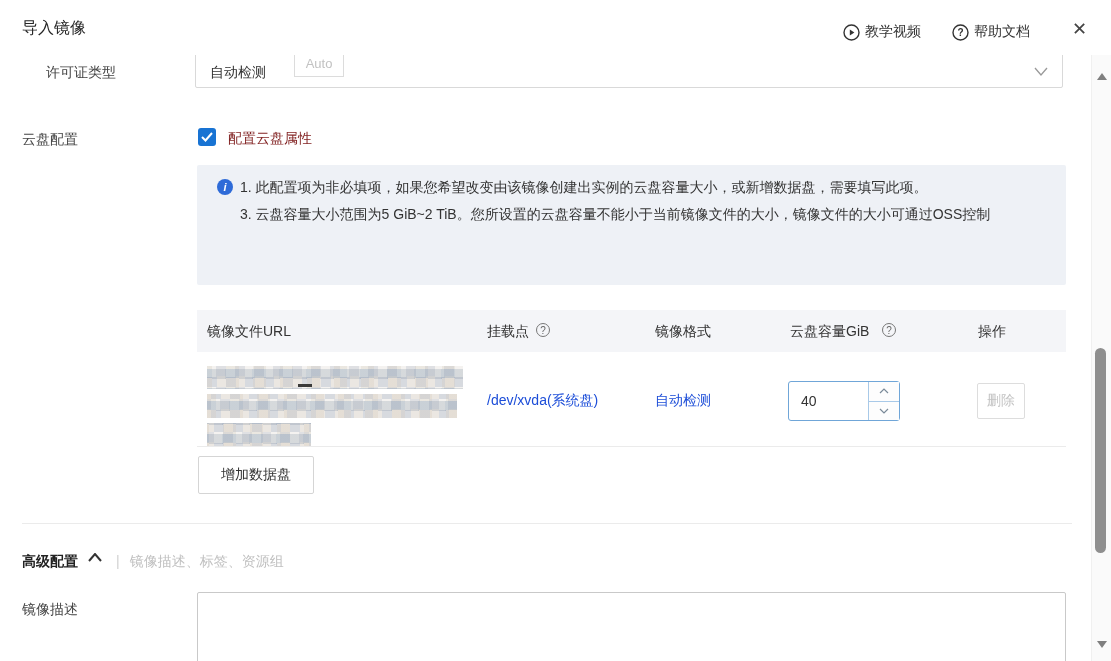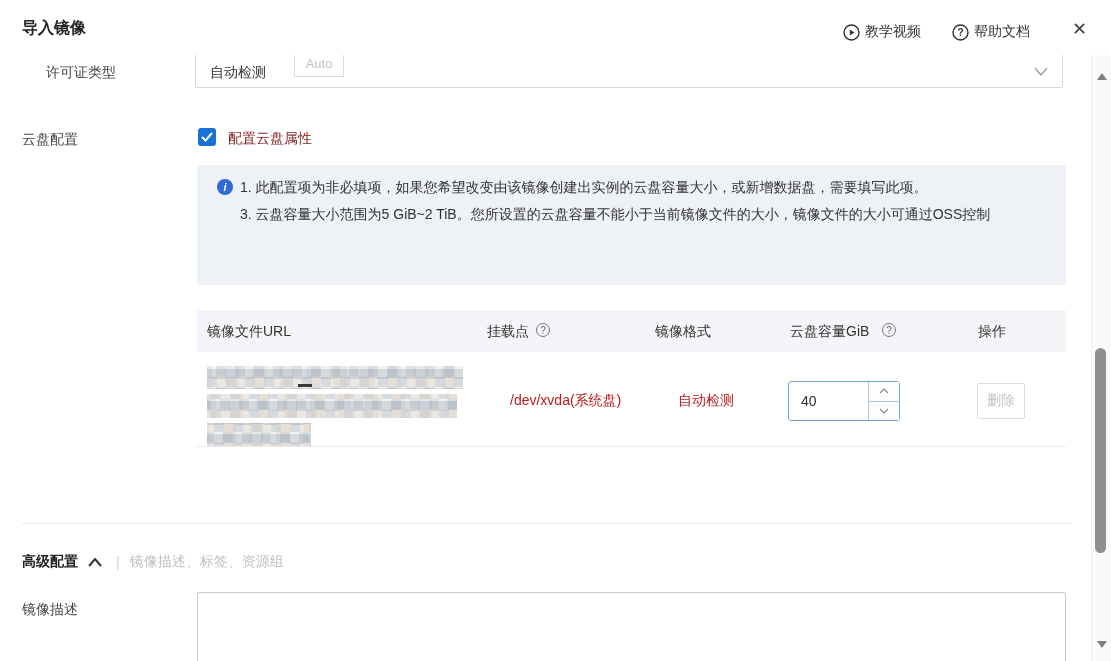--- a/index.html
+++ b/index.html
@@ -4,21 +4,21 @@
 <style>
   html,body{margin:0;padding:0;}
   .page{
     position:relative; width:1111px; height:661px; overflow:hidden;
     background:#fff; color:#333;
     font-family:"Liberation Sans","DejaVu Sans",sans-serif; font-size:14px;
   }
   .abs{position:absolute;}
 
   
-  .dlg-title{left:22px; top:18px; font-size:16px; font-weight:700; color:#262626;}
+  .dlg-title{left:22px; top:18px; font-size:16px; font-weight:400; color:#262626;}
   .hdr-link{top:21px; height:20px; display:flex; align-items:flex-end; gap:5px; color:#333; cursor:pointer;}
   .hdr-link svg{display:block;}
   .close-x{left:1072px; top:19px; font-size:18px; color:#444; line-height:20px; cursor:pointer;}
 
   
   .lic-label{left:22px; top:64px; color:#444;margin-left:24px;}
   .lic-clip{left:0; top:55px; width:1091px; height:34px; overflow:hidden;}
   .lic-select{
     position:absolute; left:195px; top:-7px; width:868px; height:40px;
     border:1px solid #d9d9d9; border-radius:2px; background:#fff; box-sizing:border-box;
@@ -57,21 +57,21 @@
     position:absolute; top:13px; width:14px; height:14px; border:1px solid #777; border-radius:50%;
     font-size:10px; color:#666; text-align:center; line-height:14px; box-sizing:border-box; cursor:pointer;
   }
   .mosaic{
     background-image:
       repeating-conic-gradient(rgba(174,187,202,.55) 0 25%, rgba(234,228,220,.55) 0 50%, rgba(255,255,255,.4) 0 75%, rgba(197,203,211,.55) 0 100%),
       repeating-conic-gradient(#c9ccd1 0 25%, #ddd7cf 0 50%, #bcc2ca 0 75%, #eceae6 0 100%);
     background-size: 27px 19px, 19px 21px;
     background-position: 5px 3px, 0 0;
   }
-  .row-cell{position:absolute; color:#b91c1c;margin-left:23px;}
+  .row-cell{position:absolute; color:#1d4ed8;}
   .row-divider{left:197px; top:446px; width:869px; height:1px; background:#ebebeb;}
 
   .num-input{
     left:788px; top:381px; width:112px; height:40px; box-sizing:border-box;
     border:1px solid #70a6d8; border-radius:3px; background:#fff;
   }
   .num-value{
     position:absolute; left:0; top:0; width:80px; height:38px; border:0; outline:0;
     padding:0 0 0 12px; font-size:14px; color:#333; background:transparent;
     font-family:"Liberation Sans","DejaVu Sans",sans-serif;
@@ -93,21 +93,21 @@
   }
 
   .add-btn{
     left:198px; top:456px; width:116px; height:38px; box-sizing:border-box;
     border:1px solid #d5d5d5; border-radius:2px; background:#fff; color:#333;
     display:flex; align-items:center; justify-content:center; cursor:pointer;
   }
 
   
   .divider{left:22px; top:523px; width:1050px; height:1px; background:#ebebeb;}
-  .adv-row{left:22px; top:553px; display:flex; align-items:center; cursor:pointer;}
+  .adv-row{left:22px; top:553px; display:flex; align-items:flex-start; cursor:pointer;}
   .adv-title{font-weight:bold; color:#222;}
   .adv-chev{margin-left:10px; display:flex;}
   .adv-sep{margin:0 10px 0 14px; color:#d0d0d0; cursor:default;}
   .adv-sub{color:#c0c0c0; cursor:default;}
   .desc-label{left:22px; top:601px; color:#444;}
   .desc-area{
     left:197px; top:592px; width:869px; height:90px; box-sizing:border-box;
     border:1px solid #c9c9c9; border-radius:2px; background:#fff; resize:none; outline:none;
     font-family:"Liberation Sans","DejaVu Sans",sans-serif;
   }
@@ -207,20 +207,21 @@
             <polyline points="1,1 5,5 9,1" fill="none" stroke="#7a8a99" stroke-width="1.2"></polyline>
           </svg>
       </div>
     </div>
   </div>
 
   <div class="abs del-btn">删除</div>
 
   <div class="abs row-divider"></div>
 
+  <div class="abs add-btn">增加数据盘</div>
 
   <div class="abs divider"></div>
   <div class="abs adv-row">
     <span class="adv-title">高级配置</span>
     <span class="adv-chev">
       <svg width="14" height="9" viewBox="0 0 14 9">
           <polyline points="1,8 7,1 13,8" fill="none" stroke="#333" stroke-width="2"></polyline>
         </svg>
     </span>
     <span class="adv-sep">|</span>

